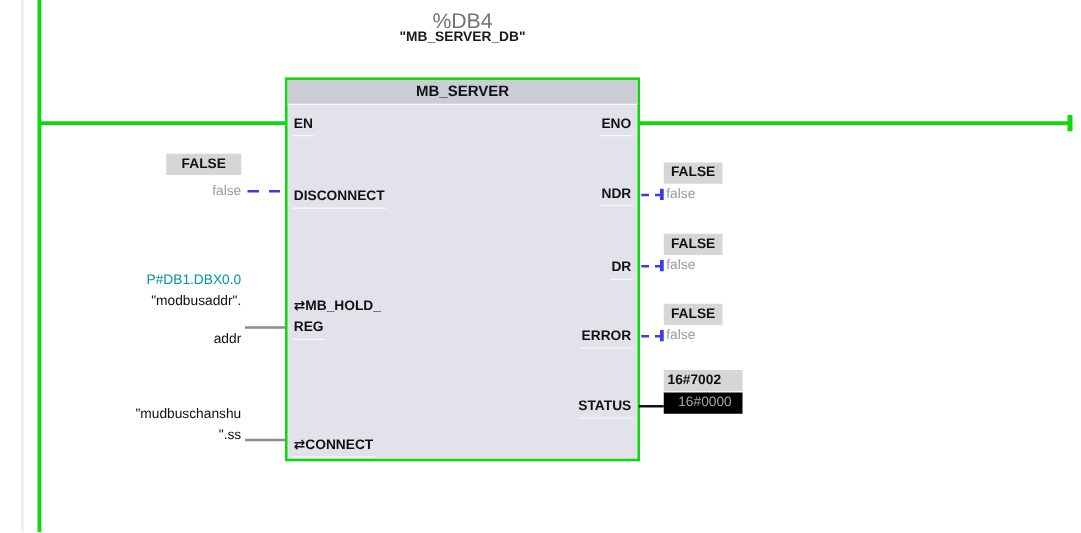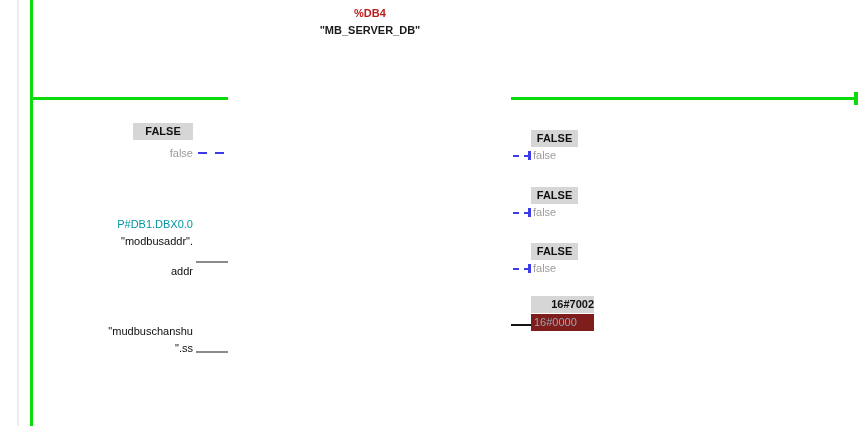--- a/index.html
+++ b/index.html
@@ -9,21 +9,21 @@
   }
   
   .faint-rail{position:absolute;left:17px;top:0;width:2px;height:426px;background:#ededed;}
   .power-rail{position:absolute;left:30px;top:0;width:3px;height:426px;background:#0bdb0b;}
   .wire{position:absolute;height:3px;background:#0bdb0b;}
   .wire-left{left:32px;top:97px;width:196px;}
   .wire-right{left:511px;top:97px;width:344px;}
   .wire-tick{position:absolute;left:854px;top:92px;width:4px;height:13px;background:#0bdb0b;}
   
   .inst-db{position:absolute;left:228px;top:7px;width:284px;text-align:center;
-    color:#b91c1c;font-weight:bold;font-size:11px;}
+    color:#737373;font-weight:normal;font-size:17px;}
   .inst-name{position:absolute;left:228px;top:24px;width:284px;text-align:center;
     color:#1a1a1a;font-weight:bold;}
   
   .fb{position:absolute;left:228px;top:62px;width:284px;height:307px;box-sizing:border-box;
     background:#e2e2eb;border:2px solid #09dc09;}
   .fb-header{height:19px;line-height:19px;text-align:center;font-weight:bold;font-size:12px;
     background:#cdcdd8;border-bottom:1px solid #fafafc;color:#111;}
   .pin{position:absolute;font-weight:bold;color:#111;line-height:13px;
     border-bottom:1px solid #f7f7fb;padding:0 1px 2px 1px;white-space:nowrap;}
   .pin-l{left:4px;}
@@ -33,23 +33,23 @@
   .op{position:absolute;font-weight:normal;color:#0e0e0e;line-height:14px;white-space:nowrap;}
   .op-right{right:672px;text-align:right;}
   .teal{color:#0096a0;}
   .gray-val{position:absolute;color:#9c9c9c;font-weight:normal;line-height:14px;white-space:nowrap;}
   .gv-right{right:672px;text-align:right;}
   
   .mon-box{position:absolute;height:17px;line-height:17px;background:#d6d6d6;color:#111;
     font-weight:bold;text-align:center;white-space:nowrap;}
   .mon-box-left{right:672px;width:60px;}
   .mon-box-out{left:531px;width:47px;}
-  .mon-box-hex{left:531px;width:63px;text-align:right;padding-left:3px;box-sizing:border-box;}
+  .mon-box-hex{left:531px;width:63px;text-align:left;padding-left:3px;box-sizing:border-box;}
   .modify-box{position:absolute;left:531px;width:63px;height:17px;line-height:17px;
-    background:#7f1d1d;color:#9aa6b0;text-align:left;padding-left:3px;box-sizing:border-box;white-space:nowrap;}
+    background:#000000;color:#9aa6b0;text-align:center;padding-left:3px;box-sizing:border-box;white-space:nowrap;}
   
   .dash-in{position:absolute;left:198px;top:152px;width:28px;height:2px;
     background:repeating-linear-gradient(90deg,#3c3ce6 0 9px,transparent 9px 17px);}
   .dash-out{position:absolute;left:513px;width:15px;height:2px;
     background:repeating-linear-gradient(90deg,#3c3ce6 0 6px,transparent 6px 11px);}
   .dash-tick{position:absolute;left:528px;width:3px;height:9px;background:#3c3ce6;}
   .solid-gray{position:absolute;left:196px;width:32px;height:2px;background:#8c8c8c;}
   .solid-black{position:absolute;left:511px;top:324px;width:20px;height:2px;background:#141414;}
 </style>
 </head>
@@ -59,20 +59,33 @@
 
   <div class="faint-rail"></div>
   <div class="power-rail"></div>
   <div class="wire wire-left"></div>
   <div class="wire wire-right"></div>
   <div class="wire-tick"></div>
 
   <div class="inst-db">%DB4</div>
   <div class="inst-name">"MB_SERVER_DB"</div>
 
+  <div class="fb">
+    <div class="fb-header">MB_SERVER</div>
+    <span class="pin pin-l" style="top:29px">EN</span>
+    <span class="pin pin-r" style="top:29px">ENO</span>
+    <span class="pin pin-l" style="top:87px">DISCONNECT</span>
+    <span class="pin pin-l nounder" style="top:175px">⇄MB_HOLD_</span>
+    <span class="pin pin-l" style="top:192px">REG</span>
+    <span class="pin pin-l" style="top:286px">⇄CONNECT</span>
+    <span class="pin pin-r" style="top:85px">NDR</span>
+    <span class="pin pin-r" style="top:144px">DR</span>
+    <span class="pin pin-r" style="top:199px">ERROR</span>
+    <span class="pin pin-r" style="top:255px">STATUS</span>
+  </div>
 
   <div class="mon-box mon-box-left" style="top:123px">FALSE</div>
   <div class="gray-val gv-right" style="top:146px">false</div>
   <div class="dash-in"></div>
 
   <div class="op op-right teal" style="top:217px">P#DB1.DBX0.0</div>
   <div class="op op-right" style="top:234px">"modbusaddr".</div>
   <div class="op op-right" style="top:264px">addr</div>
   <div class="solid-gray" style="top:261px"></div>
 

